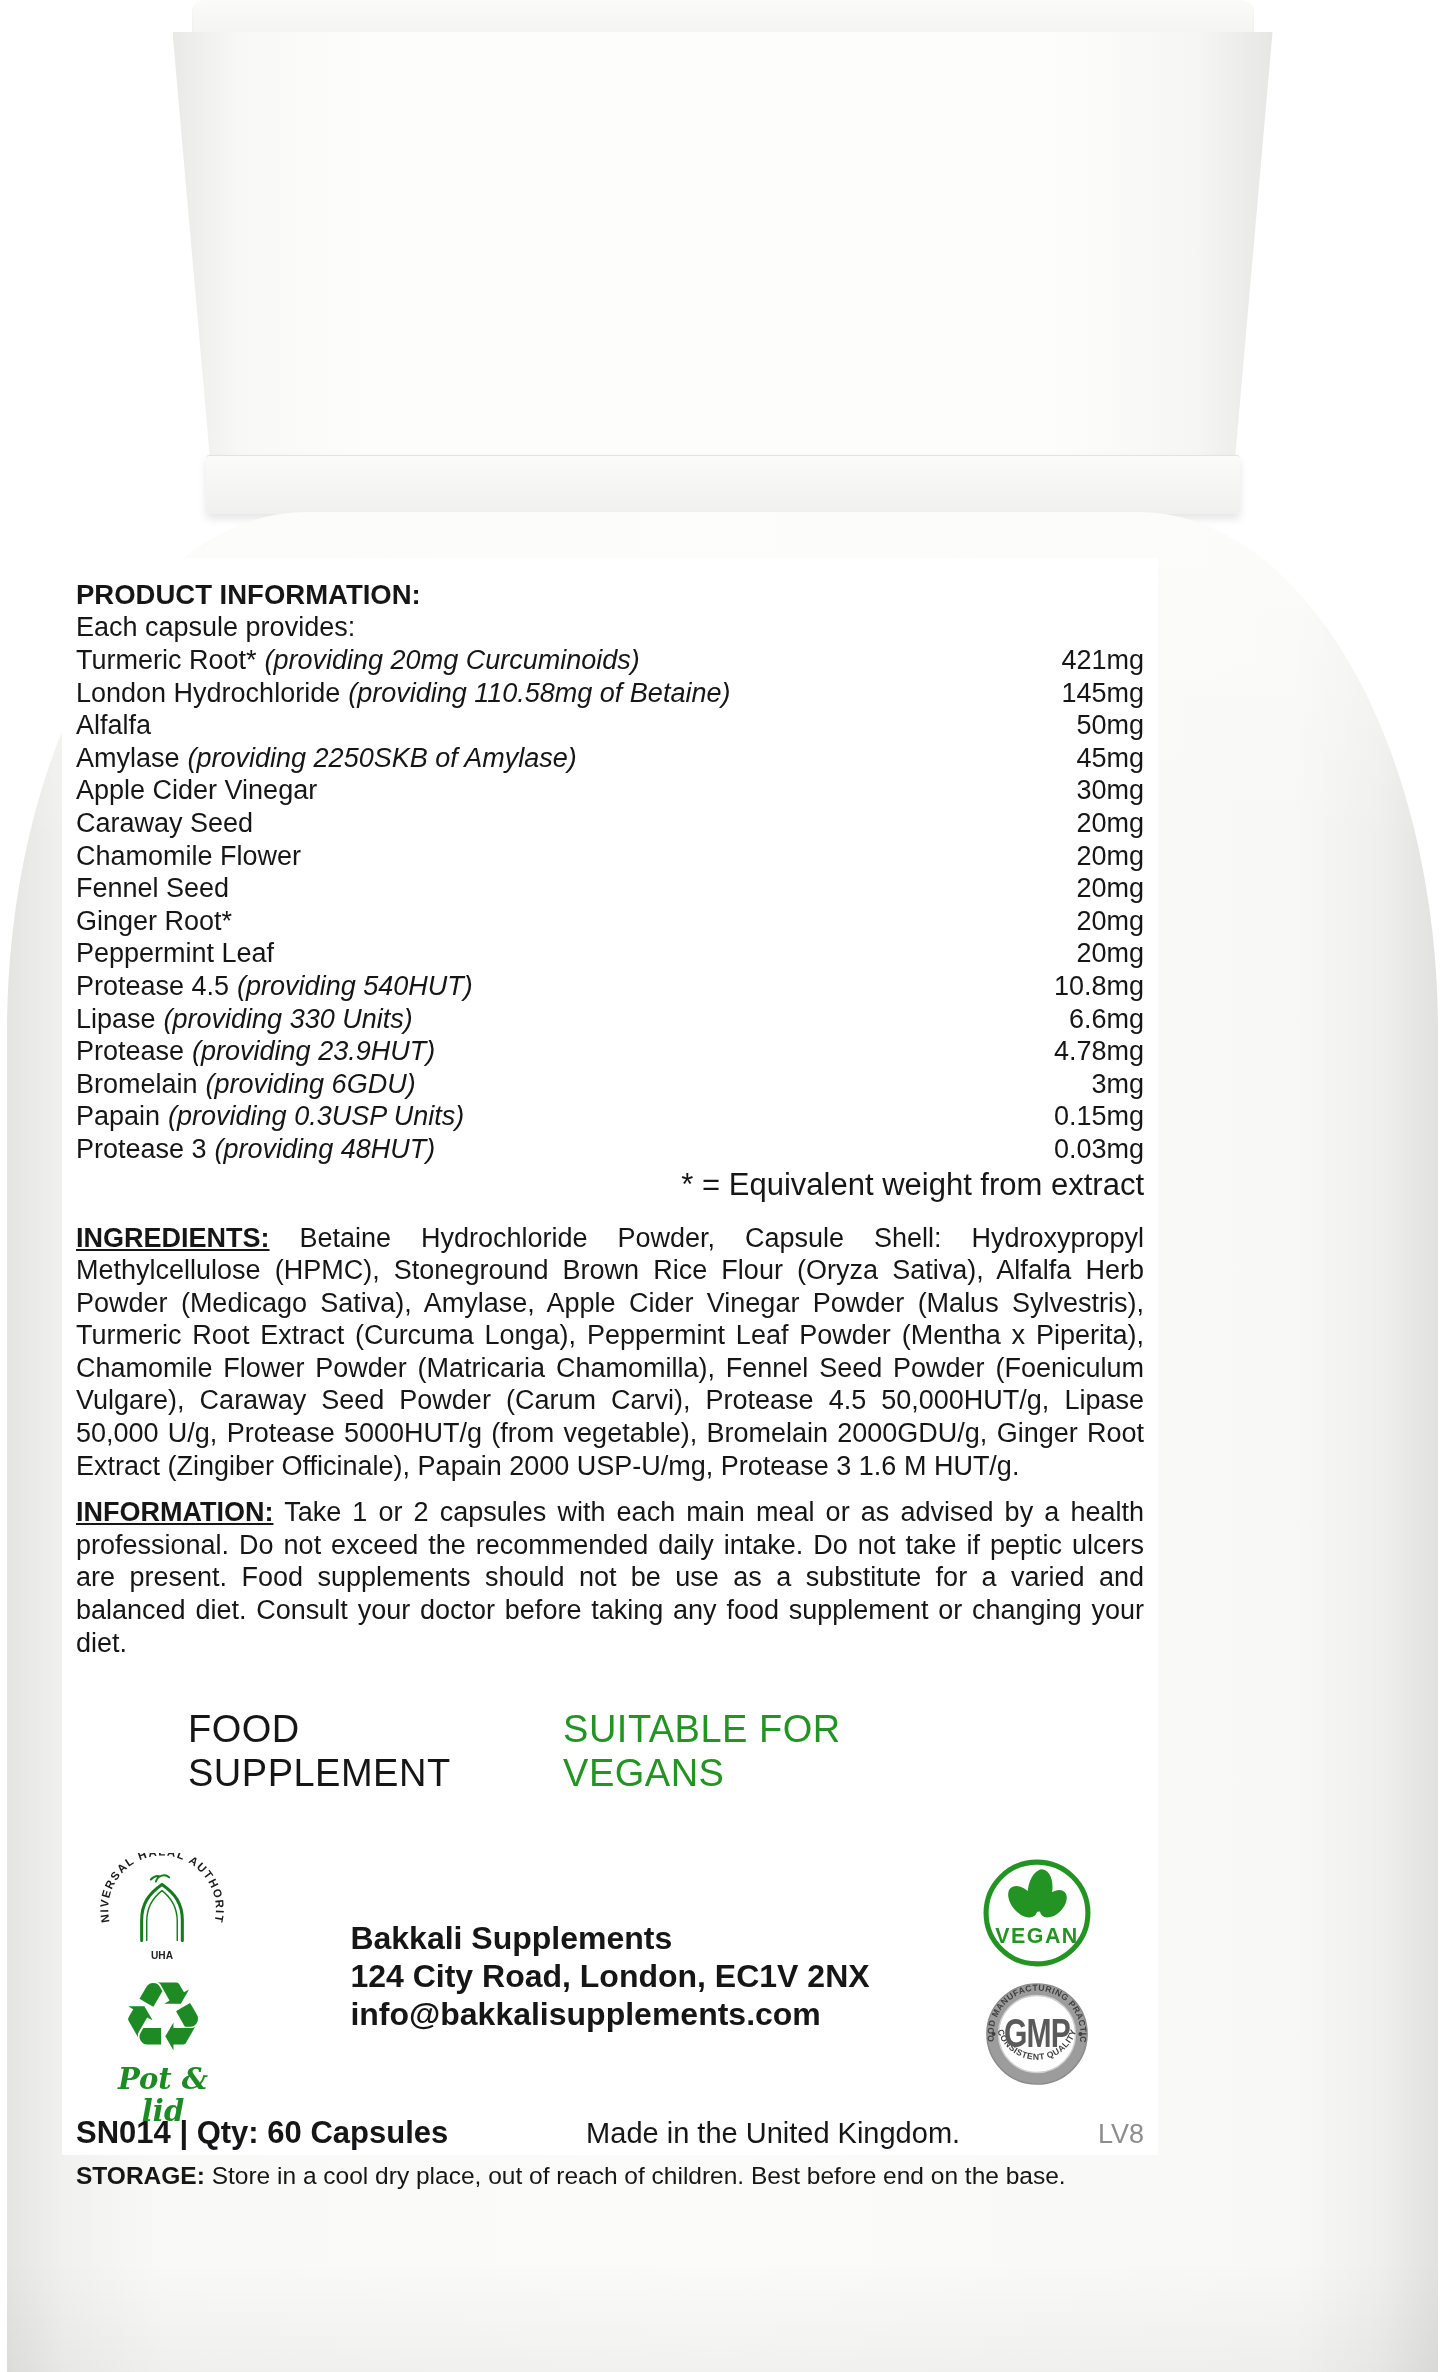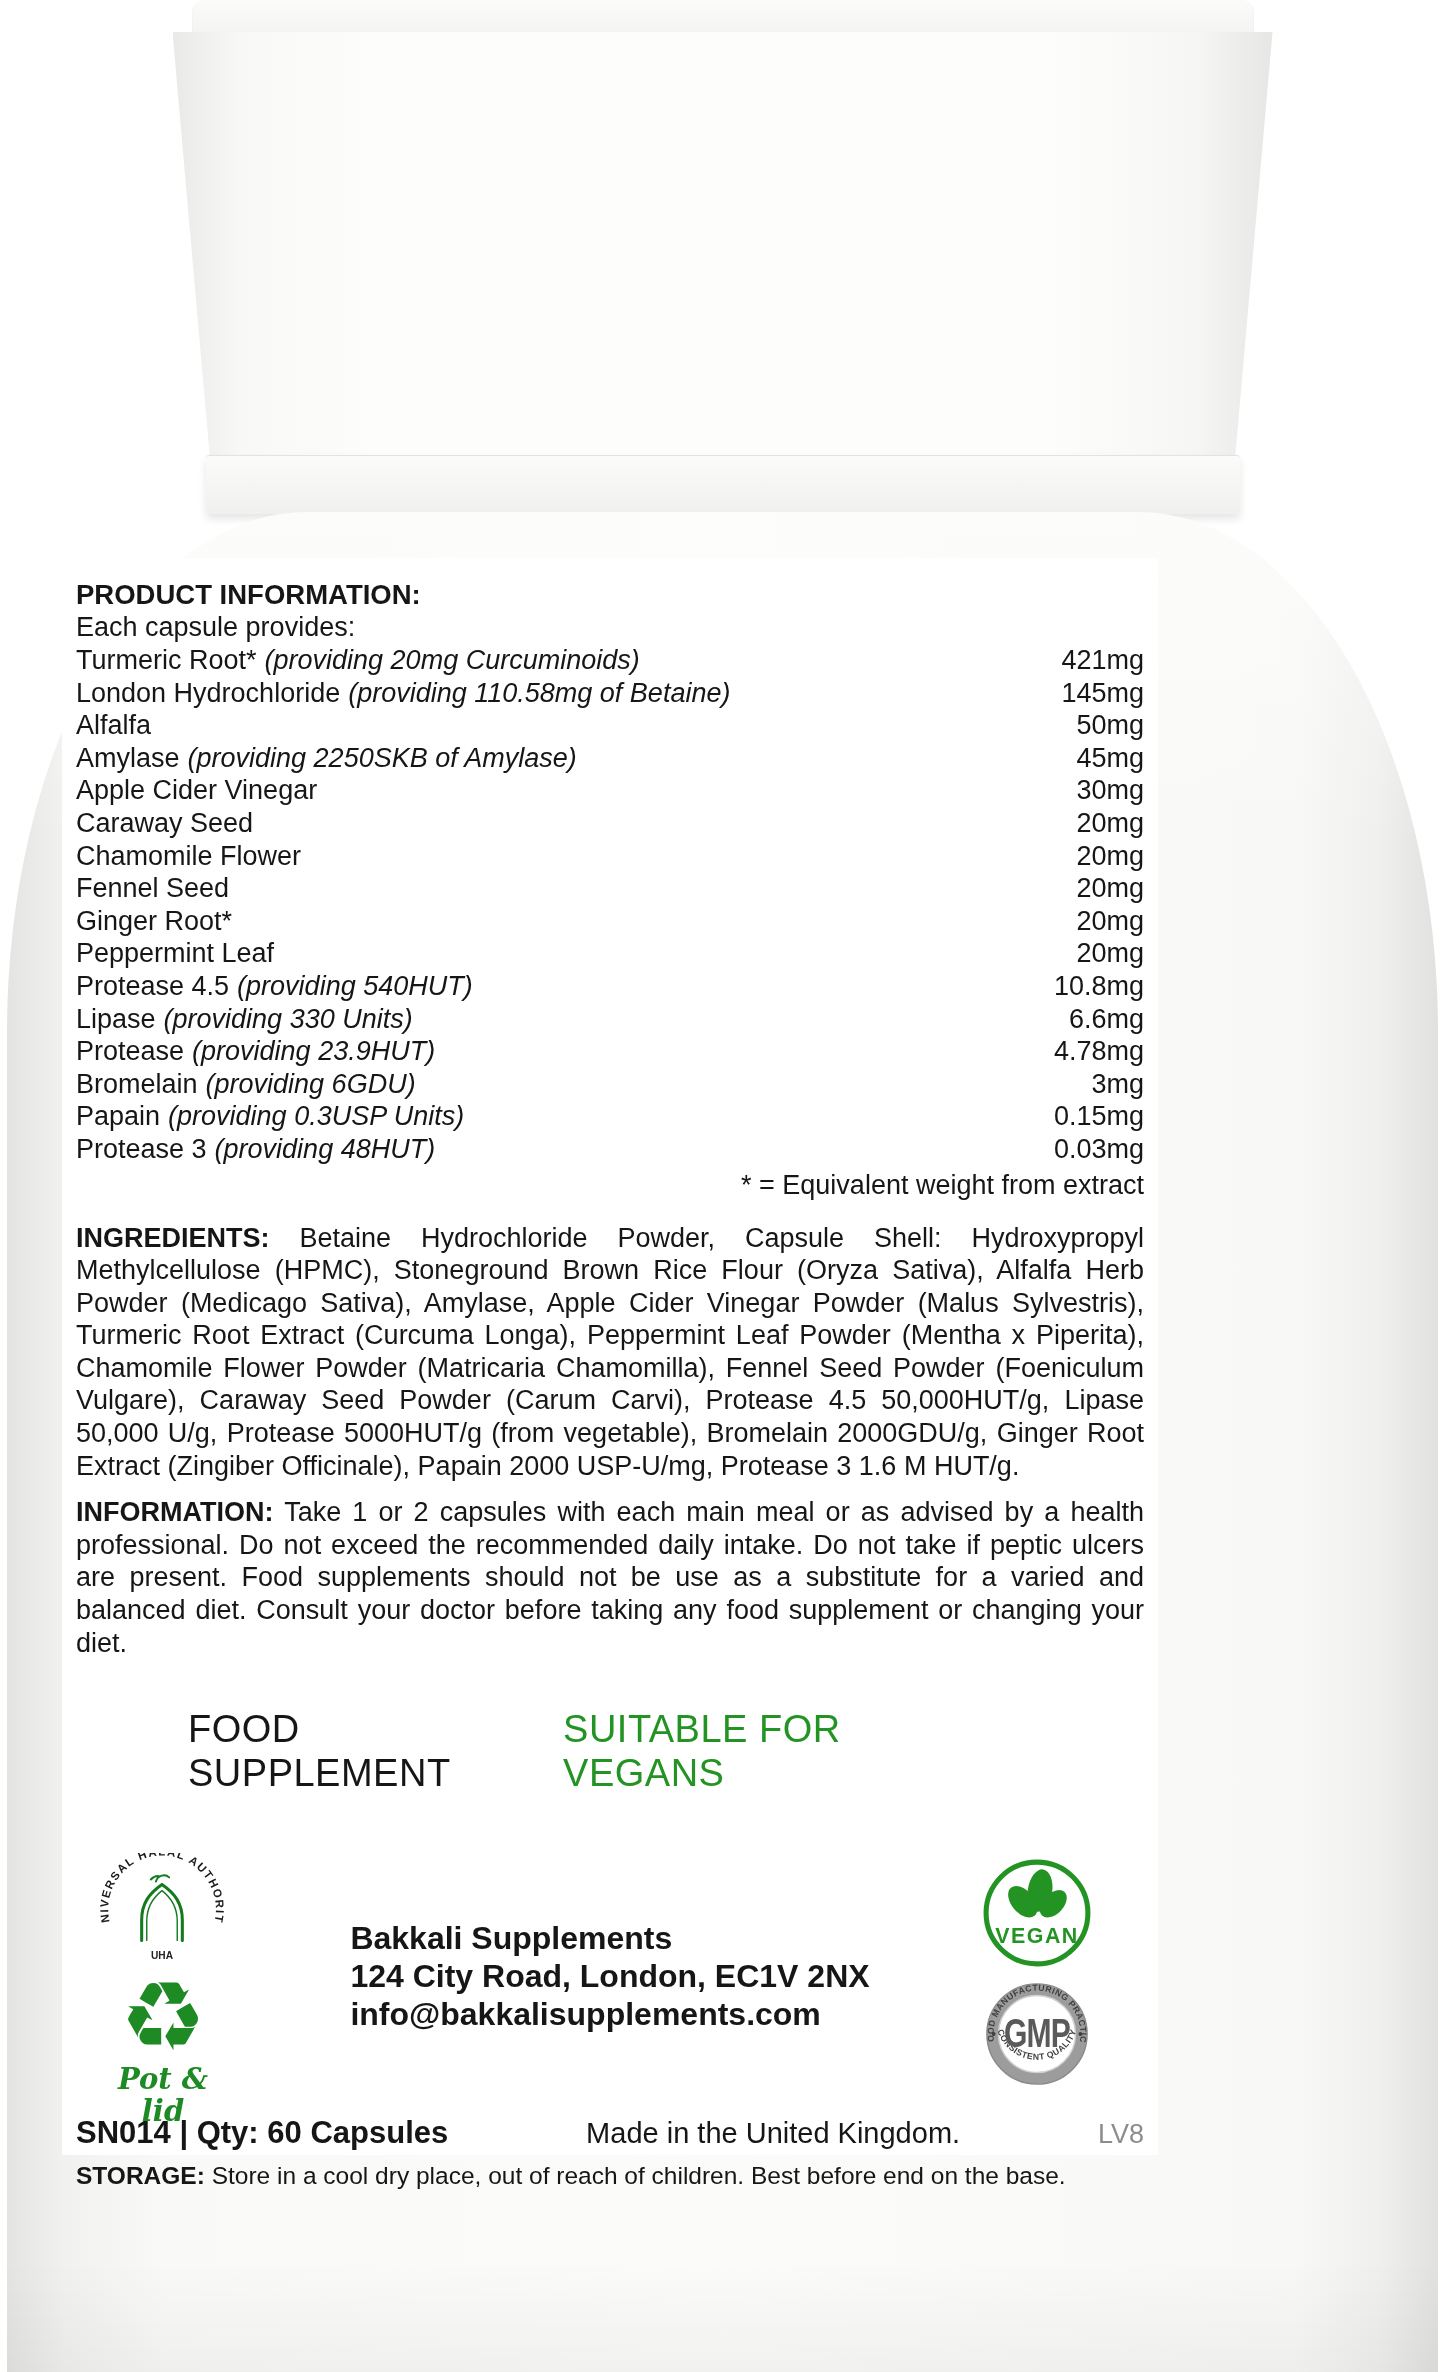--- a/index.html
+++ b/index.html
@@ -40,24 +40,24 @@
   .label{
     position:absolute;left:62px;top:558px;width:1096px;height:1597px;background:#ffffff;
     padding:0 14px;box-sizing:border-box;
   }
   .pi-heading{font-weight:bold;font-size:27.5px;line-height:33px;margin-top:20px;}
   .pi-sub{font-size:27px;line-height:33px;}
   .srow{display:flex;justify-content:space-between;align-items:baseline;font-size:27px;line-height:32.6px;}
   .srow .nm i{font-style:italic;}
   .srow .nm i:not(:empty){margin-left:8px;}
   .srow .amt{white-space:nowrap;}
-  .note{font-size:27px;line-height:32px;text-align:right;margin-top:3px;}
+  .note{font-size:31px;line-height:32px;text-align:right;margin-top:3px;}
   .para{font-size:27px;line-height:32.6px;text-align:justify;margin-top:21px;}
   .para.directions{margin-top:14px;}
-  .para b{font-weight:bold;}
+  .para b{font-weight:bold;text-decoration:underline;}
   .banner-row{
     display:flex;justify-content:space-between;align-items:baseline;
     margin-top:48px;padding:0 143px 0 112px;font-size:38px;letter-spacing:.5px;line-height:44px;
   }
   .banner-green{color:var(--green,#239423);}
   
   .brand-row{position:relative;height:250px;margin-top:58px;}
   .brand-row svg{font-family:inherit;}
   .halal{position:absolute;left:24px;top:0;width:124px;height:124px;}
   .recycle{position:absolute;left:22px;top:118px;width:130px;text-align:center;}

